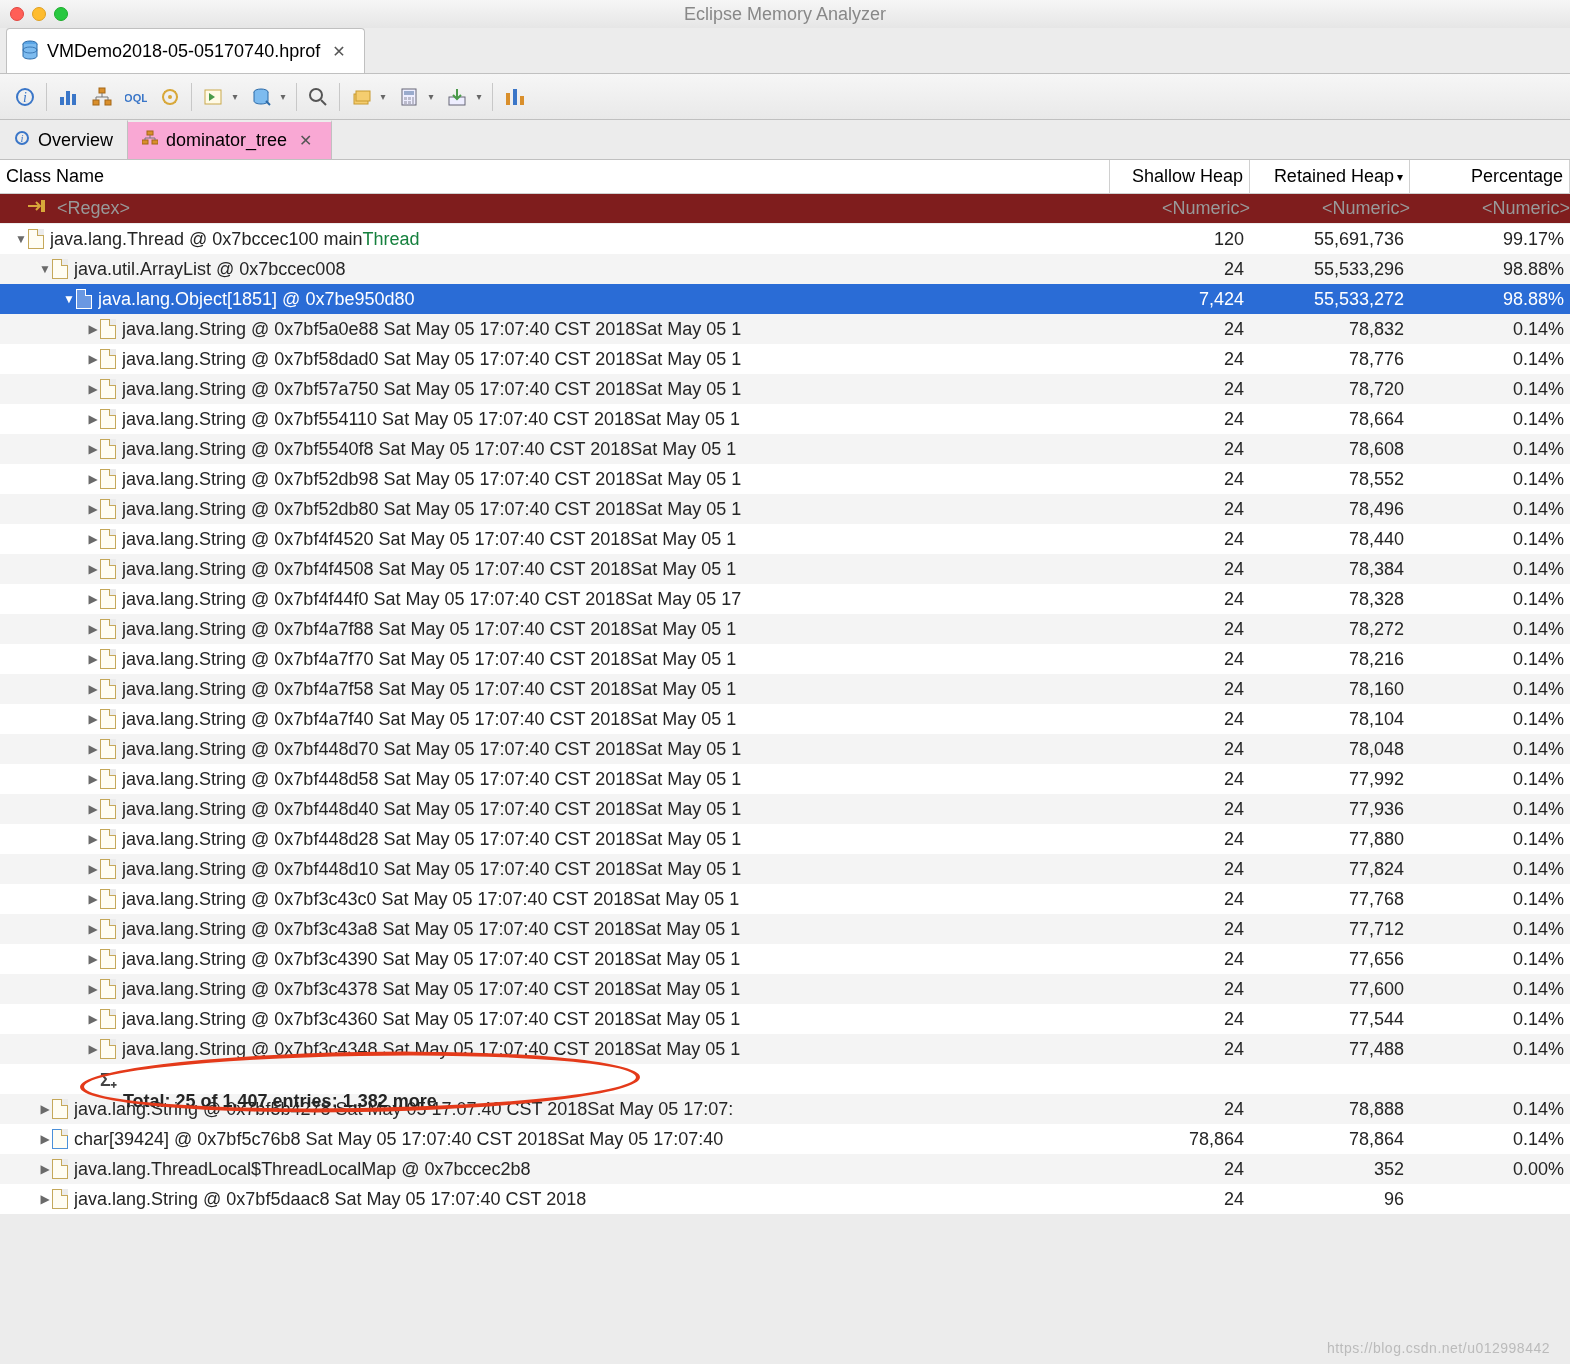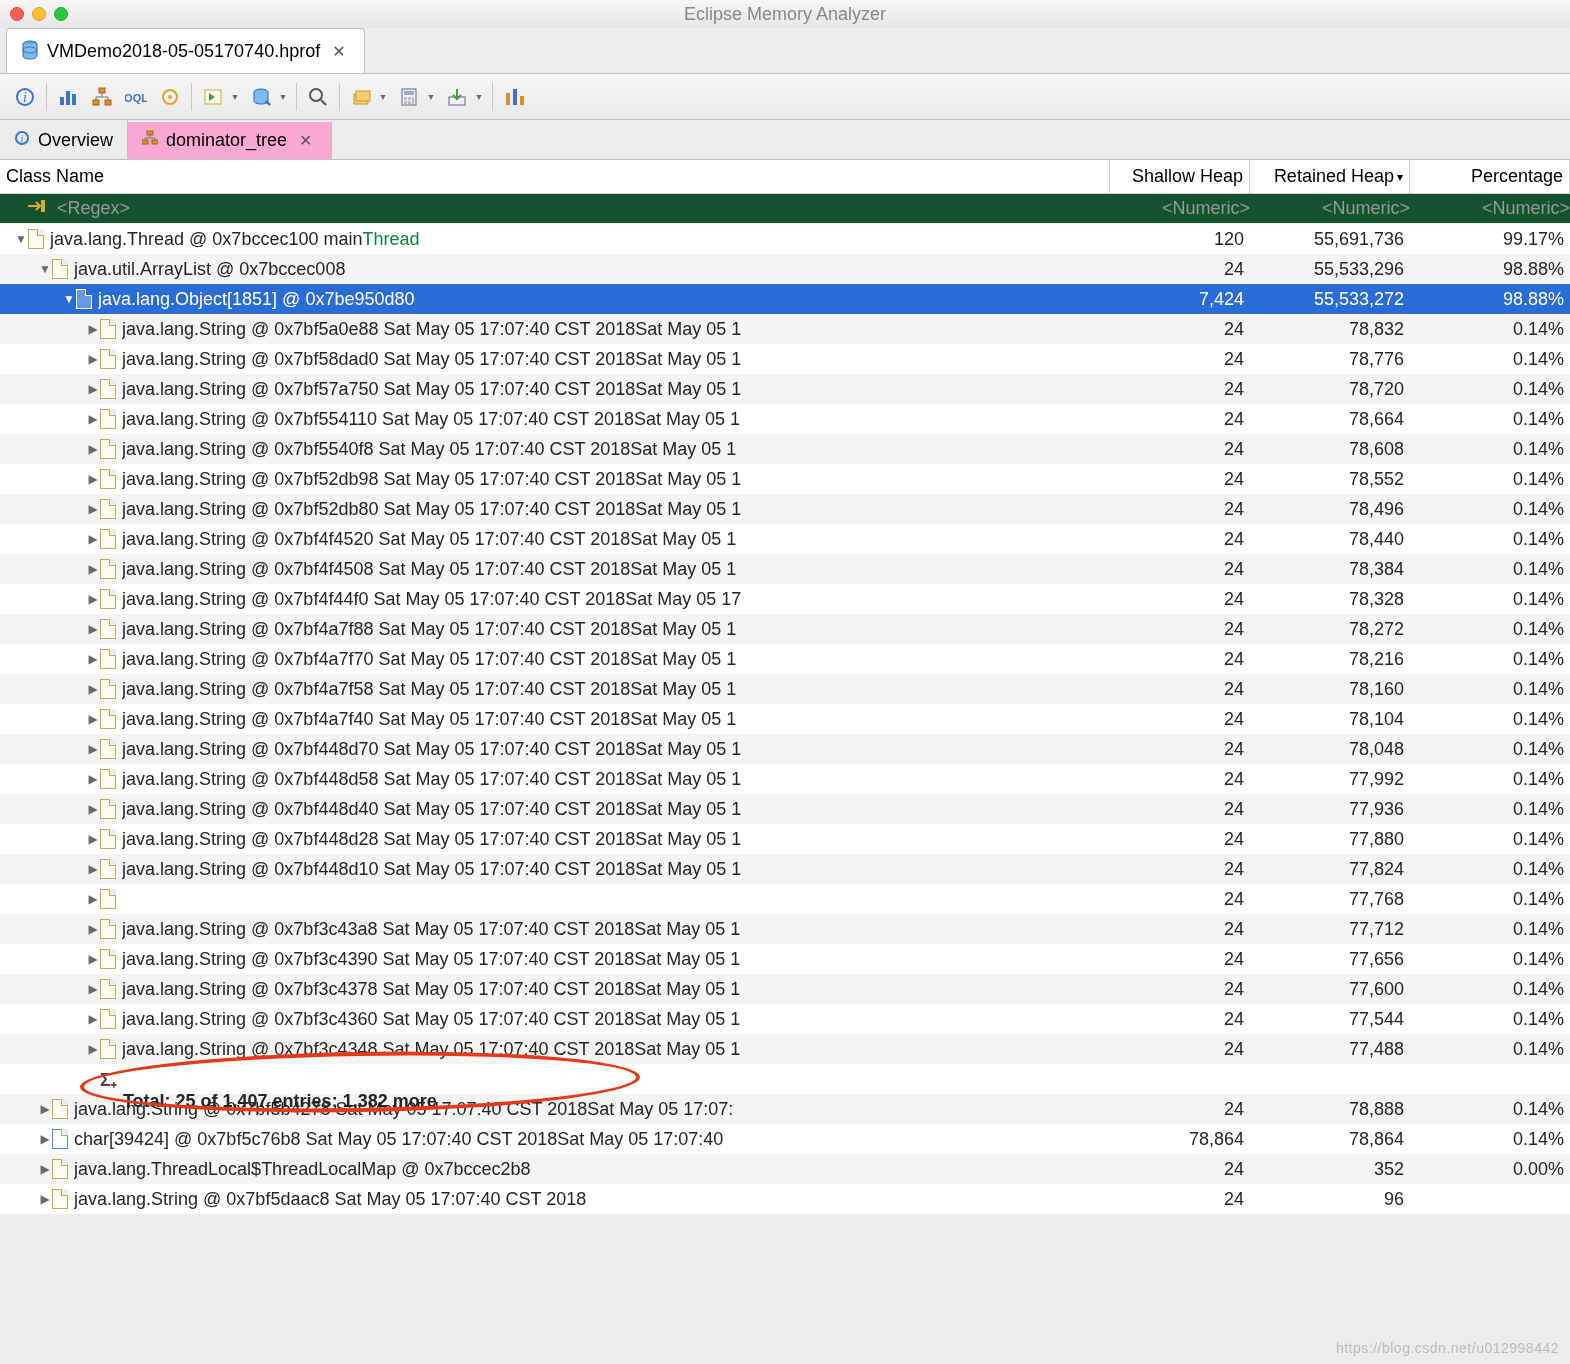--- a/index.html
+++ b/index.html
@@ -94,21 +94,21 @@
     border-bottom:1px solid #d0d0d0;
   }
   .table-header .col, .row .col { padding:0 6px; }
   .table-header .col { border-right:1px solid #d0d0d0; height:100%; display:flex; align-items:center; }
   .col.name { flex:1 1 auto; }
   .col.num { text-align:right; justify-content:flex-end; }
   .col.c-shallow { width:140px; }
   .col.c-retained { width:160px; }
   .col.c-percent { width:160px; }
   .filter-row {
-    display:flex; height:30px; align-items:center; background:#14532d;
+    display:flex; height:30px; align-items:center; background:#7f1d1d;
     border-bottom:1px solid #eee;
     font-size:18px; color:#999;
   }
   .filter-row .col.name { color:#999; }
   .filter-row .icon-filter {
     display:inline-block; margin-left:28px; margin-right:6px;
   }
   .rows .row {
     display:flex; height:30px; align-items:center;
     font-size:18px; color:#252525;
@@ -151,21 +151,21 @@
   .circle-callout {
     position:absolute;
     border:4px solid #e43a1a;
     border-radius:50%/50%;
     width:560px; height:60px;
     left:80px; top:-12px;
     transform:rotate(-1deg);
     pointer-events:none;
   }
   .watermark{
-    position:absolute; right:11px; bottom:8px;
+    position:absolute; right:20px; bottom:8px;
     font-size:14px; color:#bbb; letter-spacing:0.5px;
   }
 </style>
 </head>
 <body>
 
 <div class="titlebar">
   <div class="traffic">
     <div class="tl close"></div>
     <div class="tl min"></div>
@@ -576,20 +576,21 @@
       </div>
       <div class="col num c-shallow">24</div>
       <div class="col num c-retained">77,824</div>
       <div class="col num c-percent">0.14%</div>
     </div>
     <div class="row">
       <div class="col name">
         <span style="display: inline-block; width: 80px;"></span>
         <span class="disclosure">▶</span>
         <span class="doc-icon"></span>
+        <span class="label">java.lang.String @ 0x7bf3c43c0  Sat May 05 17:07:40 CST 2018Sat May 05 1</span>
       </div>
       <div class="col num c-shallow">24</div>
       <div class="col num c-retained">77,768</div>
       <div class="col num c-percent">0.14%</div>
     </div>
     <div class="row">
       <div class="col name">
         <span style="display: inline-block; width: 80px;"></span>
         <span class="disclosure">▶</span>
         <span class="doc-icon"></span>

